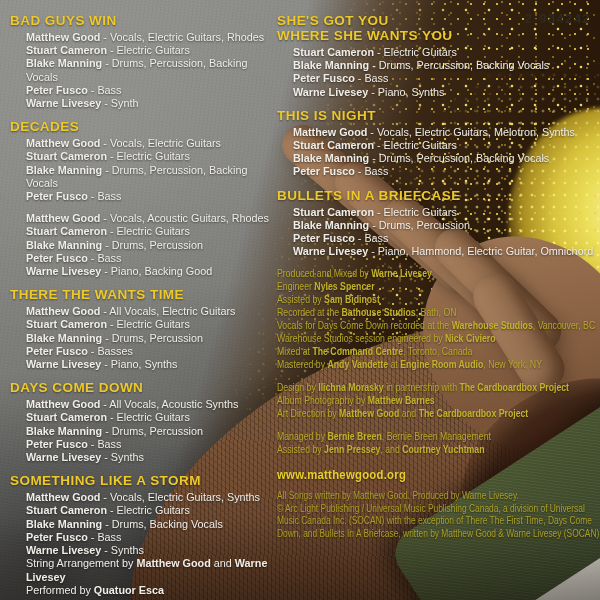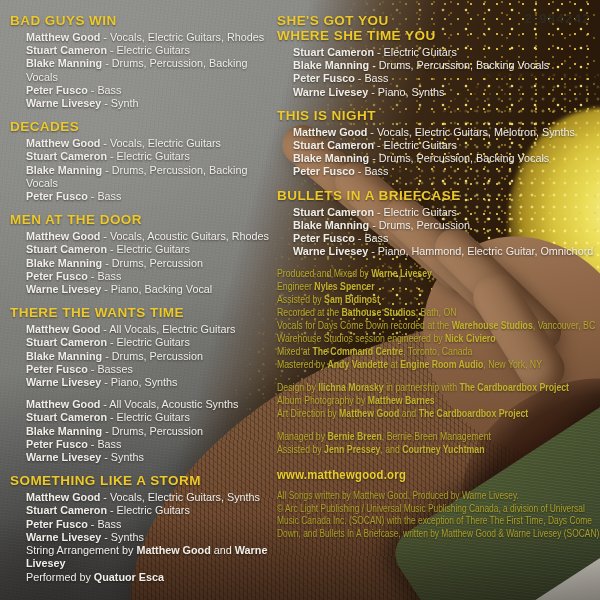--- a/index.html
+++ b/index.html
@@ -130,58 +130,59 @@
         <div class="credit-line"><span class="b">Warne Livesey</span><span> - Synth</span></div>
       </div>
       <div class="song">
         <div class="song-title">DECADES</div>
         <div class="credit-line"><span class="b">Matthew Good</span><span> - Vocals, Electric Guitars</span></div>
         <div class="credit-line"><span class="b">Stuart Cameron</span><span> - Electric Guitars</span></div>
         <div class="credit-line"><span class="b">Blake Manning</span><span> - Drums, Percussion, Backing Vocals</span></div>
         <div class="credit-line"><span class="b">Peter Fusco</span><span> - Bass</span></div>
       </div>
       <div class="song">
-        <div class="song-title">MEN AT THE DOOR</div>
         <div class="credit-line"><span class="b">Matthew Good</span><span> - Vocals, Acoustic Guitars, Rhodes</span></div>
         <div class="credit-line"><span class="b">Stuart Cameron</span><span> - Electric Guitars</span></div>
         <div class="credit-line"><span class="b">Blake Manning</span><span> - Drums, Percussion</span></div>
         <div class="credit-line"><span class="b">Peter Fusco</span><span> - Bass</span></div>
-        <div class="credit-line"><span class="b">Warne Livesey</span><span> - Piano, Backing Vocal</span></div>
+        <div class="credit-line"><span class="b">Warne Livesey</span><span> - Piano, Backing Good</span></div>
       </div>
       <div class="song">
         <div class="song-title">THERE THE WANTS TIME</div>
         <div class="credit-line"><span class="b">Matthew Good</span><span> - All Vocals, Electric Guitars</span></div>
         <div class="credit-line"><span class="b">Stuart Cameron</span><span> - Electric Guitars</span></div>
         <div class="credit-line"><span class="b">Blake Manning</span><span> - Drums, Percussion</span></div>
         <div class="credit-line"><span class="b">Peter Fusco</span><span> - Basses</span></div>
         <div class="credit-line"><span class="b">Warne Livesey</span><span> - Piano, Synths</span></div>
       </div>
       <div class="song">
+        <div class="song-title">DAYS COME DOWN</div>
         <div class="credit-line"><span class="b">Matthew Good</span><span> - All Vocals, Acoustic Synths</span></div>
         <div class="credit-line"><span class="b">Stuart Cameron</span><span> - Electric Guitars</span></div>
         <div class="credit-line"><span class="b">Blake Manning</span><span> - Drums, Percussion</span></div>
         <div class="credit-line"><span class="b">Peter Fusco</span><span> - Bass</span></div>
         <div class="credit-line"><span class="b">Warne Livesey</span><span> - Synths</span></div>
       </div>
       <div class="song">
         <div class="song-title">SOMETHING LIKE A STORM</div>
         <div class="credit-line"><span class="b">Matthew Good</span><span> - Vocals, Electric Guitars, Synths</span></div>
         <div class="credit-line"><span class="b">Stuart Cameron</span><span> - Electric Guitars</span></div>
+        <div class="credit-line"><span class="b">Blake Manning</span><span> - Drums, Backing Vocals</span></div>
         <div class="credit-line"><span class="b">Peter Fusco</span><span> - Bass</span></div>
         <div class="credit-line"><span class="b">Warne Livesey</span><span> - Synths</span></div>
         <div class="credit-line"><span>String Arrangement by </span><span class="b">Matthew Good</span><span> and </span><span class="b">Warne Livesey</span></div>
         <div class="credit-line"><span>Performed by </span><span class="b">Quatuor Esca</span></div>
       </div>
     </div>
 
   <div class="col col-right">
     <div id="col-right-songs">
         <div class="song">
           <div class="song-title">SHE'S GOT YOU
-WHERE SHE TIME YOU</div>
+WHERE SHE WANTS YOU</div>
           <div class="credit-line"><span class="b">Stuart Cameron</span><span> - Electric Guitars</span></div>
           <div class="credit-line"><span class="b">Blake Manning</span><span> - Drums, Percussion, Backing Vocals</span></div>
           <div class="credit-line"><span class="b">Peter Fusco</span><span> - Bass</span></div>
           <div class="credit-line"><span class="b">Warne Livesey</span><span> - Piano, Synths</span></div>
         </div>
         <div class="song">
           <div class="song-title">THIS IS NIGHT</div>
           <div class="credit-line"><span class="b">Matthew Good</span><span> - Vocals, Electric Guitars, Melotron, Synths</span></div>
           <div class="credit-line"><span class="b">Stuart Cameron</span><span> - Electric Guitars</span></div>
           <div class="credit-line"><span class="b">Blake Manning</span><span> - Drums, Percussion, Backing Vocals</span></div>

